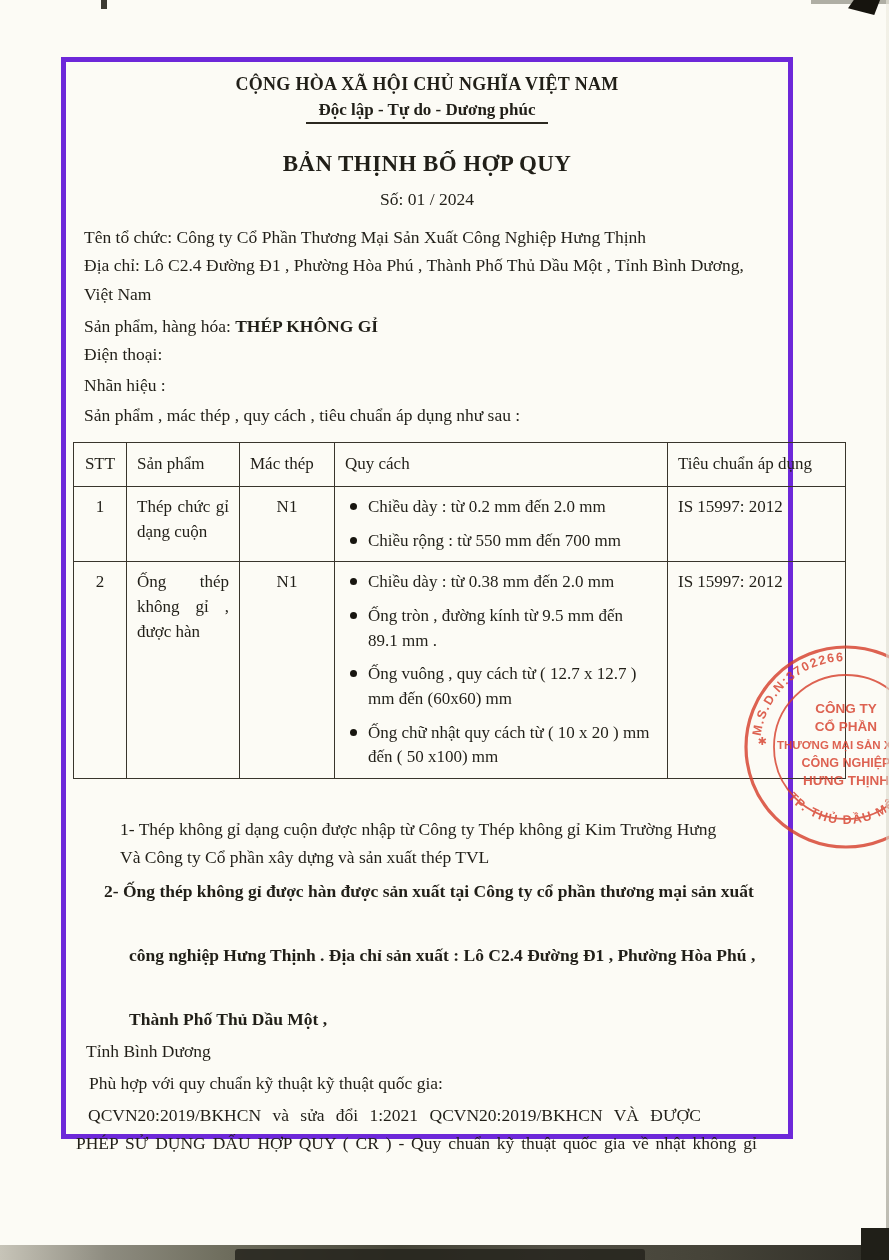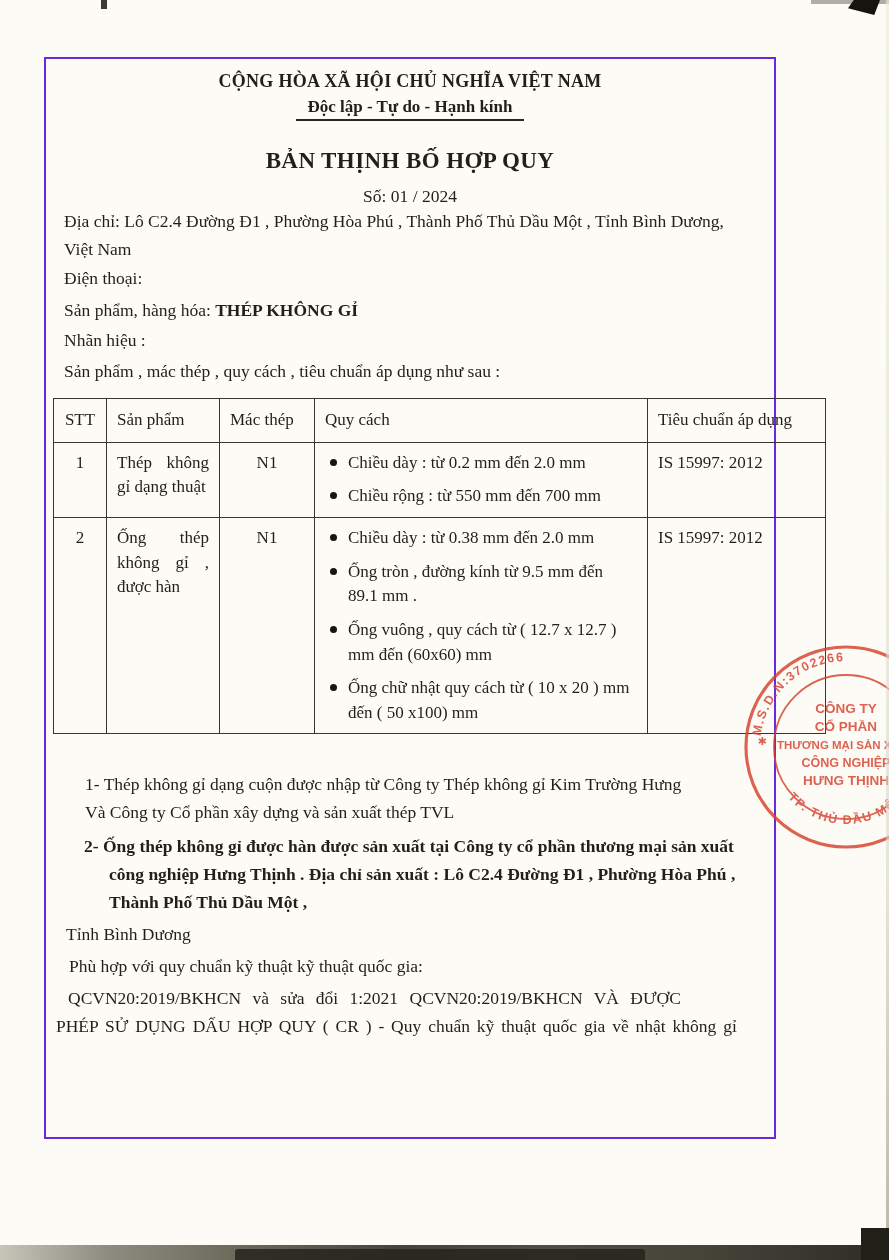--- a/index.html
+++ b/index.html
@@ -8,23 +8,23 @@
     position:relative;
     background:#fcfbf5;
     font-family:"Liberation Serif","DejaVu Serif",serif;
     color:#211f18;
     overflow:hidden;
   }
   .page { position:absolute; inset:0; overflow:hidden; }
 
   
   .frame {
-    position:absolute; left:44px; top:57px;
+    position:absolute; left:61px; top:57px;
     width:732px; height:1082px;
-    border:2px solid #6d28d9;
+    border:5px solid #6d28d9;
     padding:12px 18px 0 18px;
   }
 
   .national-title { font-weight:bold; font-size:18px; text-align:center; letter-spacing:.3px; }
   .motto-wrap { text-align:center; margin-top:5px; }
   .motto {
     display:inline-block; font-weight:bold; font-size:17px;
     border-bottom:2px solid #2b2820; padding:0 12px 2px 12px;
   }
 
@@ -65,23 +65,23 @@
   .c-qc li { position:relative; padding-left:23px; margin-bottom:9px; }
   .c-qc li:last-child { margin-bottom:0; }
   .c-qc li::before {
     content:""; position:absolute; left:5px; top:8px;
     width:7px; height:7px; border-radius:50%; background:#17150f;
   }
 
   
   .notes { margin-top:36px; font-size:17.5px; line-height:1.6; }
   .note { margin:0; }
-  .n1 { margin-left:21px; max-width:705px; }
+  .n1 { margin-left:36px; max-width:705px; }
   .n2 { margin-left:20px; margin-top:6px;font-weight:bold; }
-  .n2 .cont { display:block; padding-left:25px; }
+  .n2 .cont { display:block; padding-left:25px;margin-top:36px; }
   .line { display:block; }
   .province { margin-top:4px; margin-left:2px; }
   .conf-intro { margin-top:4px; margin-left:5px; }
   .conformity { margin-top:4px; }
   .conf-l1 { display:block; margin-left:4px; word-spacing:7px; }
   .conf-l2 { display:block; margin-left:-8px; word-spacing:2.5px; }
 
   
   :root { --stamp-red:#d7412e; }
   .stamp { position:absolute; top:642px; right:-62px; z-index:5; opacity:.82; }
@@ -109,30 +109,31 @@
 </head>
 <body>
 
 <div class="page">
 
   <div class="frame">
 
     <div class="vn-header">
       <div class="national-title">CỘNG HÒA XÃ HỘI CHỦ NGHĨA VIỆT NAM</div>
       <div class="motto-wrap">
-        <span class="motto">Độc lập - Tự do - Hạnh kính</span>
+        <span class="motto">Độc lập - Tự do - Dương phúc</span>
       </div>
     </div>
 
     <h1 class="doc-title">BẢN THỊNH BỐ HỢP QUY</h1>
     <div class="doc-number">Số: 01 / 2024</div>
 
+    <p class="info org">Tên tổ chức: Công ty Cổ Phần Thương Mại Sản Xuất Công Nghiệp Hưng Thịnh</p>
     <p class="info">Địa chỉ: Lô C2.4 Đường Đ1 , Phường Hòa Phú , Thành Phố Thủ Dầu Một , Tỉnh Bình Dương, Việt Nam</p>
+    <p class="info indent product"><span>Sản phẩm, hàng hóa: </span><span class="bold">THÉP KHÔNG GỈ</span></p>
     <p class="info">Điện thoại:</p>
-    <p class="info indent product"><span>Sản phẩm, hàng hóa: </span><span class="bold">THÉP KHÔNG GỈ</span></p>
     <p class="info indent brand">Nhãn hiệu :</p>
     <p class="info indent table-intro">Sản phẩm , mác thép , quy cách , tiêu chuẩn áp dụng như sau :</p>
 
     <table class="spec-table">
       <colgroup>
         <col class="c-stt">
           <col class="c-sp">
           <col class="c-mt">
           <col class="c-qc">
           <col class="c-tc">
@@ -142,21 +143,21 @@
           <th class="c-stt">STT</th>
           <th class="c-sp">Sản phẩm</th>
           <th class="c-mt">Mác thép</th>
           <th class="c-qc">Quy cách</th>
           <th class="c-tc">Tiêu chuẩn áp dụng</th>
         </tr>
       </thead>
       <tbody>
         <tr>
           <td class="c-stt">1</td>
-          <td class="c-sp">Thép không gỉ dạng thuật</td>
+          <td class="c-sp">Thép chức gỉ dạng cuộn</td>
           <td class="c-mt">N1</td>
           <td class="c-qc">
             <ul>
               <li>Chiều dày : từ 0.2 mm đến 2.0 mm</li>
               <li>Chiều rộng : từ 550 mm đến 700 mm</li>
             </ul>
           </td>
           <td class="c-tc">IS 15997: 2012</td>
         </tr>
         <tr>

